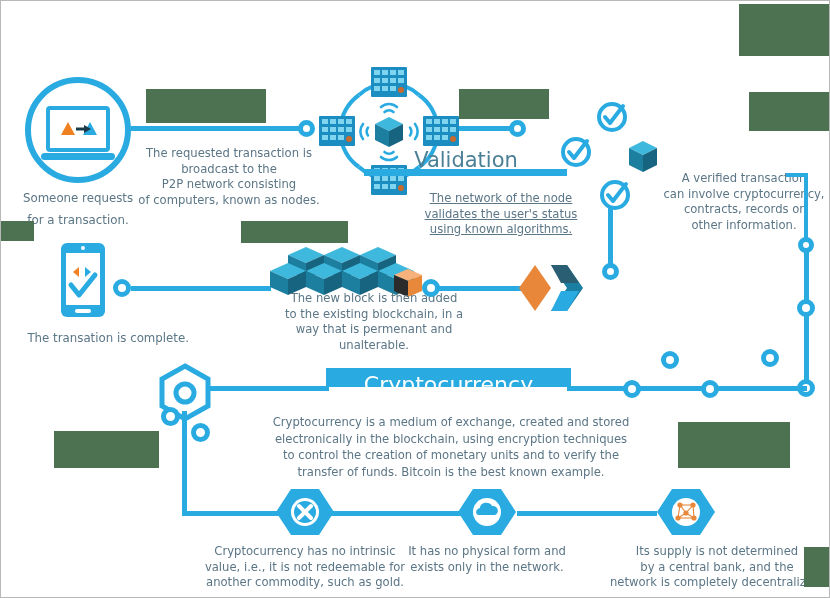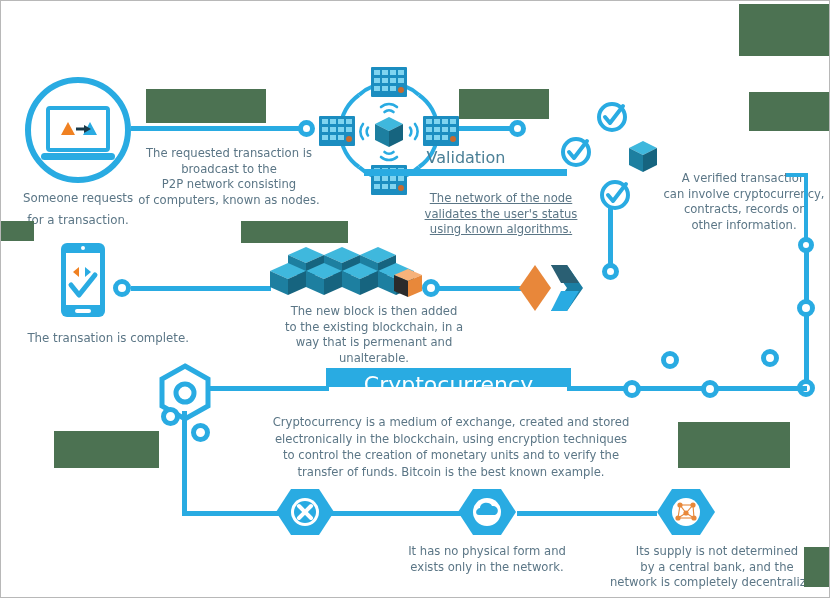--- a/index.html
+++ b/index.html
@@ -40,21 +40,21 @@
   }
   .caption{
     color:#5b7686;
     font-size:11.8px;
     line-height:22px;
     font-family:"DejaVu Sans", sans-serif;
     text-align:center;
   }
   .secthead{
     color:#4a7f96;
-    font-size:16px;
+    font-size:21px;
     font-family:"DejaVu Sans", sans-serif;
     text-align:center;
   }
 
   
   .hline{background:#29abe2;height:5px;}
   .vline{background:#29abe2;width:5px;}
   .node{
     border:5px solid #29abe2;
     border-radius:50%;
@@ -304,21 +304,21 @@
         </g>
 
         <g transform="translate(128,22)">
           <polygon points="14,0 28,6 14,12 0,6" fill="#f6b27a"></polygon>
           <polygon points="0,6 14,12 14,28 0,22" fill="#2b2b2b"></polygon>
           <polygon points="28,6 14,12 14,28 28,22" fill="#e8883a"></polygon>
         </g>
       </g>
     </svg>
   </div>
-  <div class="abs copy" style="left:258px;top:303px;width:230px;">The new block is then added<br>to the existing blockchain, in a<br>way that is permenant and unalterable.</div>
+  <div class="abs copy" style="left:258px;top:290px;width:230px;">The new block is then added<br>to the existing blockchain, in a<br>way that is permenant and unalterable.</div>
 
   <div class="abs hline" style="left:430px;top:285px;width:92px;"></div>
   <div class="abs node" style="left:421px;top:278px;width:18px;height:18px;"></div>
   <div class="abs" style="left:516px;top:262px;width:66px;height:50px;">
     <svg width="66" height="50" viewBox="0 0 66 50">
       <polygon points="18,2 34,25 18,48 2,25" fill="#e8873a"></polygon>
       <polygon points="34,2 50,2 66,25 50,48 34,48 50,25" fill="#1b7ea3"></polygon>
       <polygon points="34,2 50,2 62,20 44,20" fill="#2a5f73"></polygon>
       <polygon points="44,28 62,28 50,48 34,48" fill="#29abe2"></polygon>
     </svg>
@@ -345,20 +345,21 @@
   <div class="abs hline" style="left:516px;top:510px;width:140px;"></div>
 
   <div class="abs" style="left:274px;top:487px;width:60px;height:48px;">
     <svg width="60" height="48" viewBox="0 0 60 48">
       <polygon points="16,1 44,1 59,24 44,47 16,47 1,24" fill="#29abe2"></polygon>
       <circle cx="30" cy="24" r="14" fill="#ffffff"></circle>
       <circle cx="30" cy="24" r="11" fill="#29abe2"></circle>
       <path d="M24 18 L36 30 M36 18 L24 30" stroke="#ffffff" stroke-width="4" stroke-linecap="round"></path>
     </svg>
   </div>
+  <div class="abs copy" style="left:185px;top:543px;width:238px;">Cryptocurrency has no intrinsic<br>value, i.e., it is not redeemable for<br>another commodity, such as gold.</div>
 
   <div class="abs" style="left:456px;top:487px;width:60px;height:48px;">
     <svg width="60" height="48" viewBox="0 0 60 48">
       <polygon points="16,1 44,1 59,24 44,47 16,47 1,24" fill="#29abe2"></polygon>
       <circle cx="30" cy="24" r="14" fill="#ffffff"></circle>
       <path d="M22 27 C18 27 18 21 23 20 C23 14 33 13 35 18 C41 17 43 25 38 27 Z" fill="#29abe2"></path>
     </svg>
   </div>
   <div class="abs copy" style="left:396px;top:543px;width:180px;">It has no physical form and<br>exists only in the network.</div>
 

